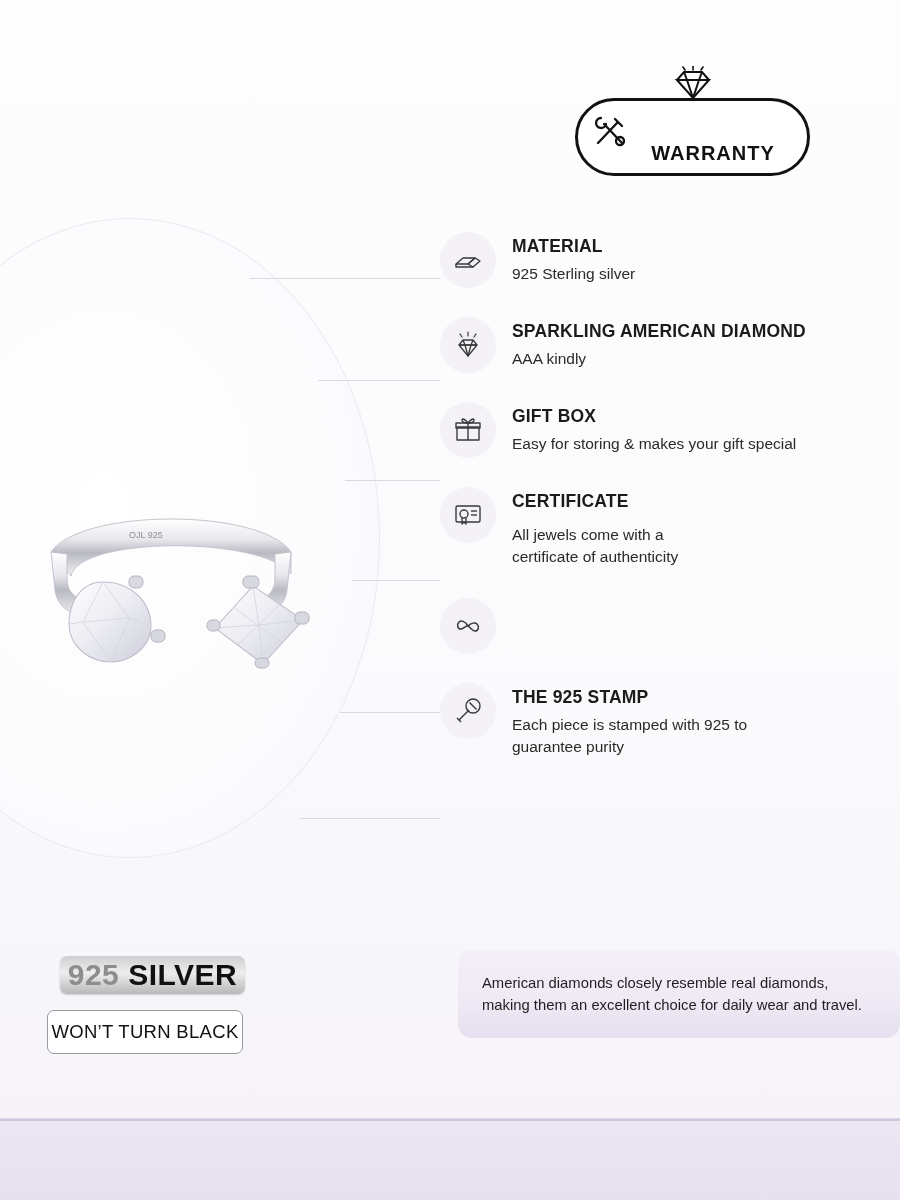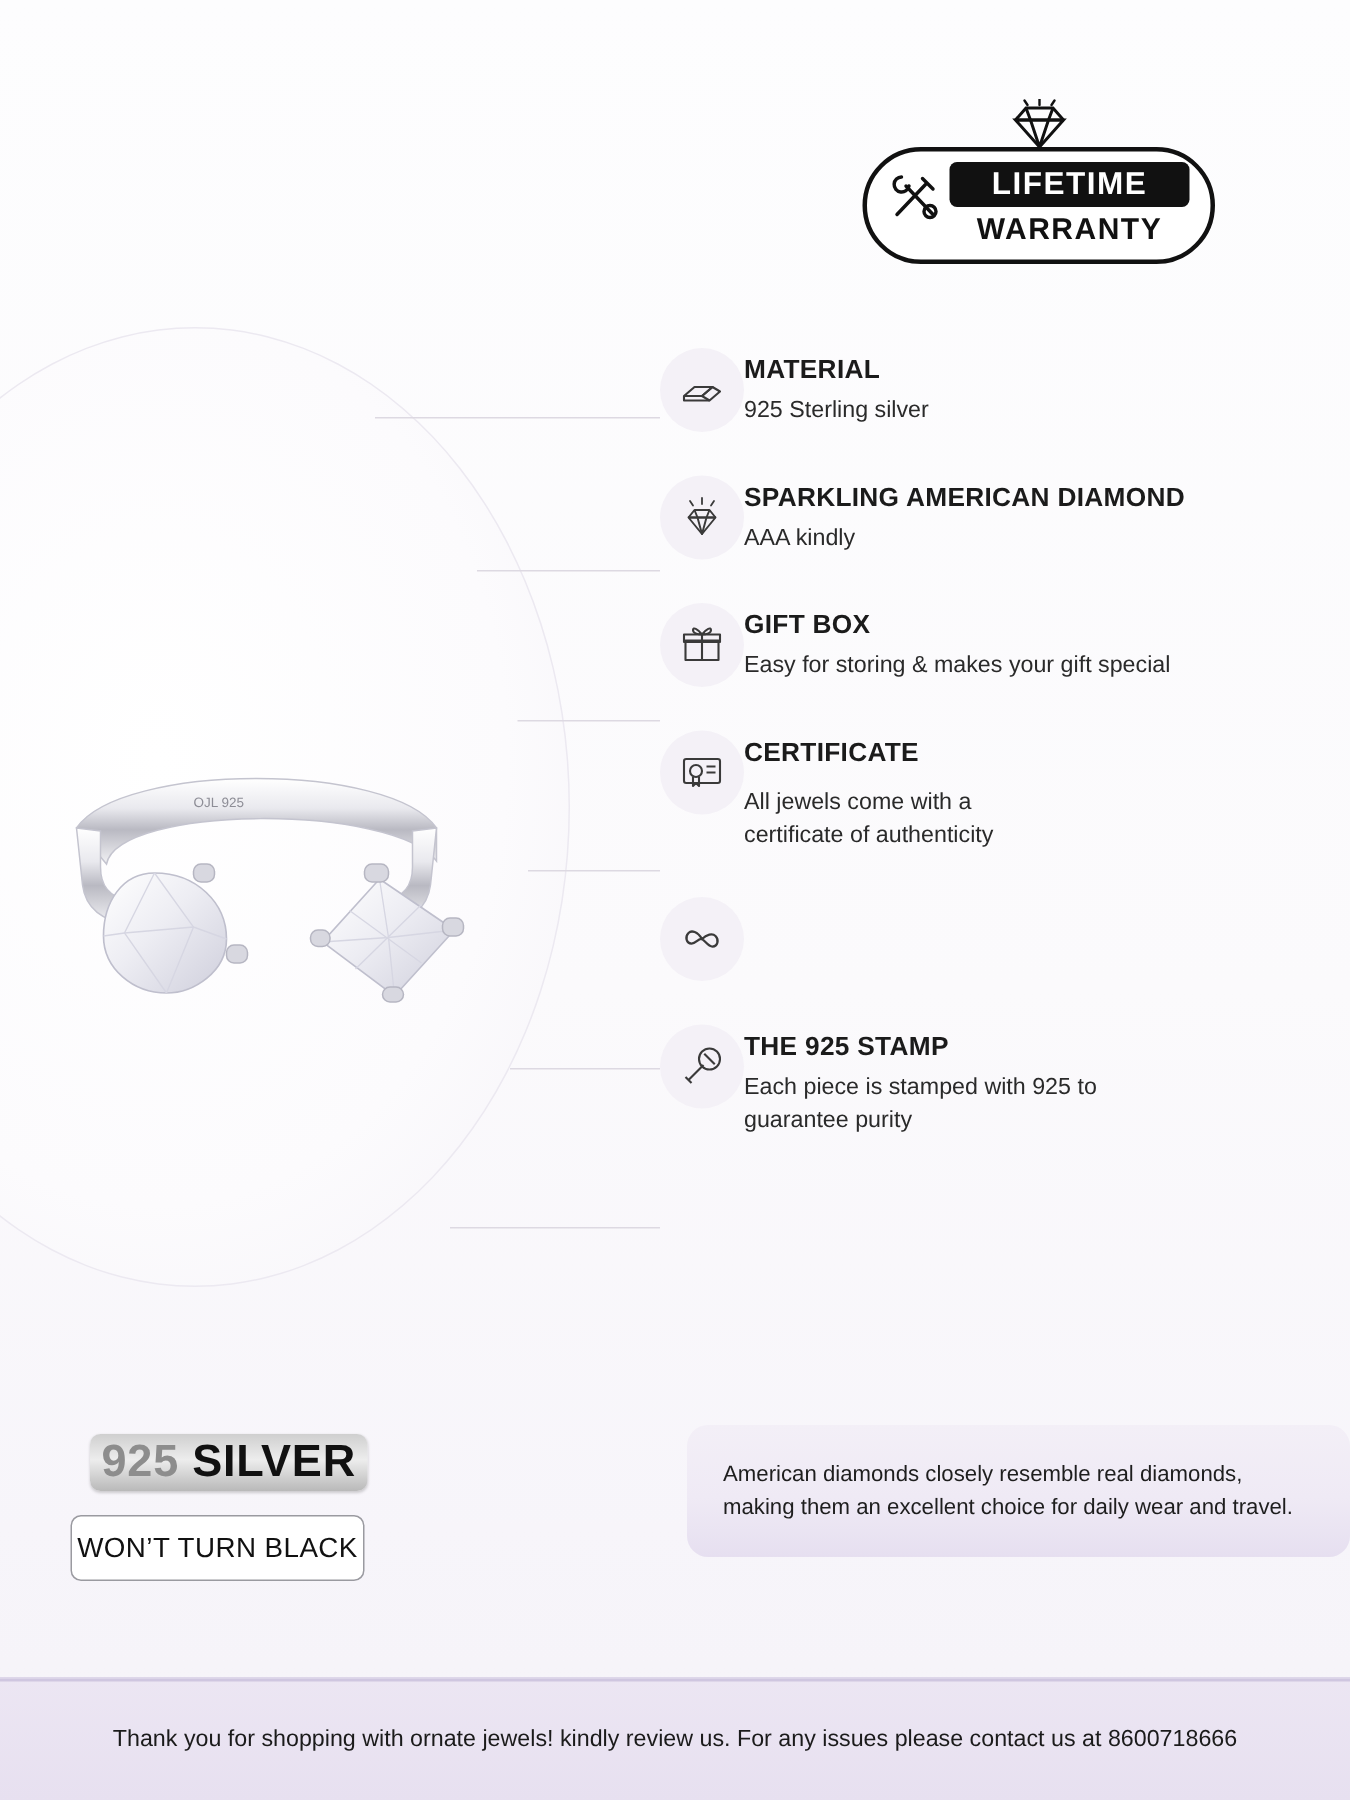--- a/index.html
+++ b/index.html
@@ -52,21 +52,21 @@
     overflow: hidden;
   }
   .ring-wrap {
     position: absolute; left: 130px; top: 271px; width: 320px; height: 180px;
   }
 
   
   .features { position: absolute; left: 440px; top: 232px; width: 460px; }
   .feature {
     position: relative;
-    display: flex; align-items: flex-start; gap: 0;
+    display: flex; align-items: flex-start; gap: 16px;
     margin-bottom: 29px;
   }
   .f-icon {
     flex: 0 0 auto;
     width: 56px; height: 56px; border-radius: 50%;
     background: #f4f1f7;
     display: flex; align-items: center; justify-content: center;
   }
   .f-text { padding-top: 4px; }
   .f-title {
@@ -142,21 +142,20 @@
       <svg width="42" height="42" viewBox="0 0 42 42">
         <g fill="none" stroke="#111" stroke-width="2.3" stroke-linecap="round">
           <path d="M9 33 L28 13"></path>
           <path d="M26 9 l7 7"></path>
           <path d="M33 33 L15 14"></path>
           <path d="M12 8 a5 5 0 1 0 5 6"></path>
           <circle cx="31" cy="31" r="4"></circle>
         </g>
       </svg>
     </div>
-    <div class="lifetime">LIFETIME</div>
     <div class="wbot">WARRANTY</div>
   </div>
 
   <div class="photo">
     <div class="ring-wrap">
       <svg width="320" height="200" viewBox="0 0 320 200">
         <defs>
           <linearGradient id="band" x1="0" y1="0" x2="0" y2="1">
             <stop offset="0%" stop-color="#ffffff"></stop>
             <stop offset="35%" stop-color="#e9e9ee"></stop>
@@ -326,16 +325,15 @@
     <span class="light">925</span><b>&nbsp;</b><b>SILVER</b>
   </div>
   <div class="black-badge">WON’T TURN BLACK</div>
 
   <div class="note">
     <p>American diamonds closely resemble real diamonds, making them an excellent choice for daily wear and travel.</p>
   </div>
 
   <div class="footer">
     <div class="footer-line"></div>
-    <p>Thank you for shopping with ornate jewels! kindly review us. For any issues please contact us at 8600718666</p>
   </div>
 
 </div>
 
 </body></html>

